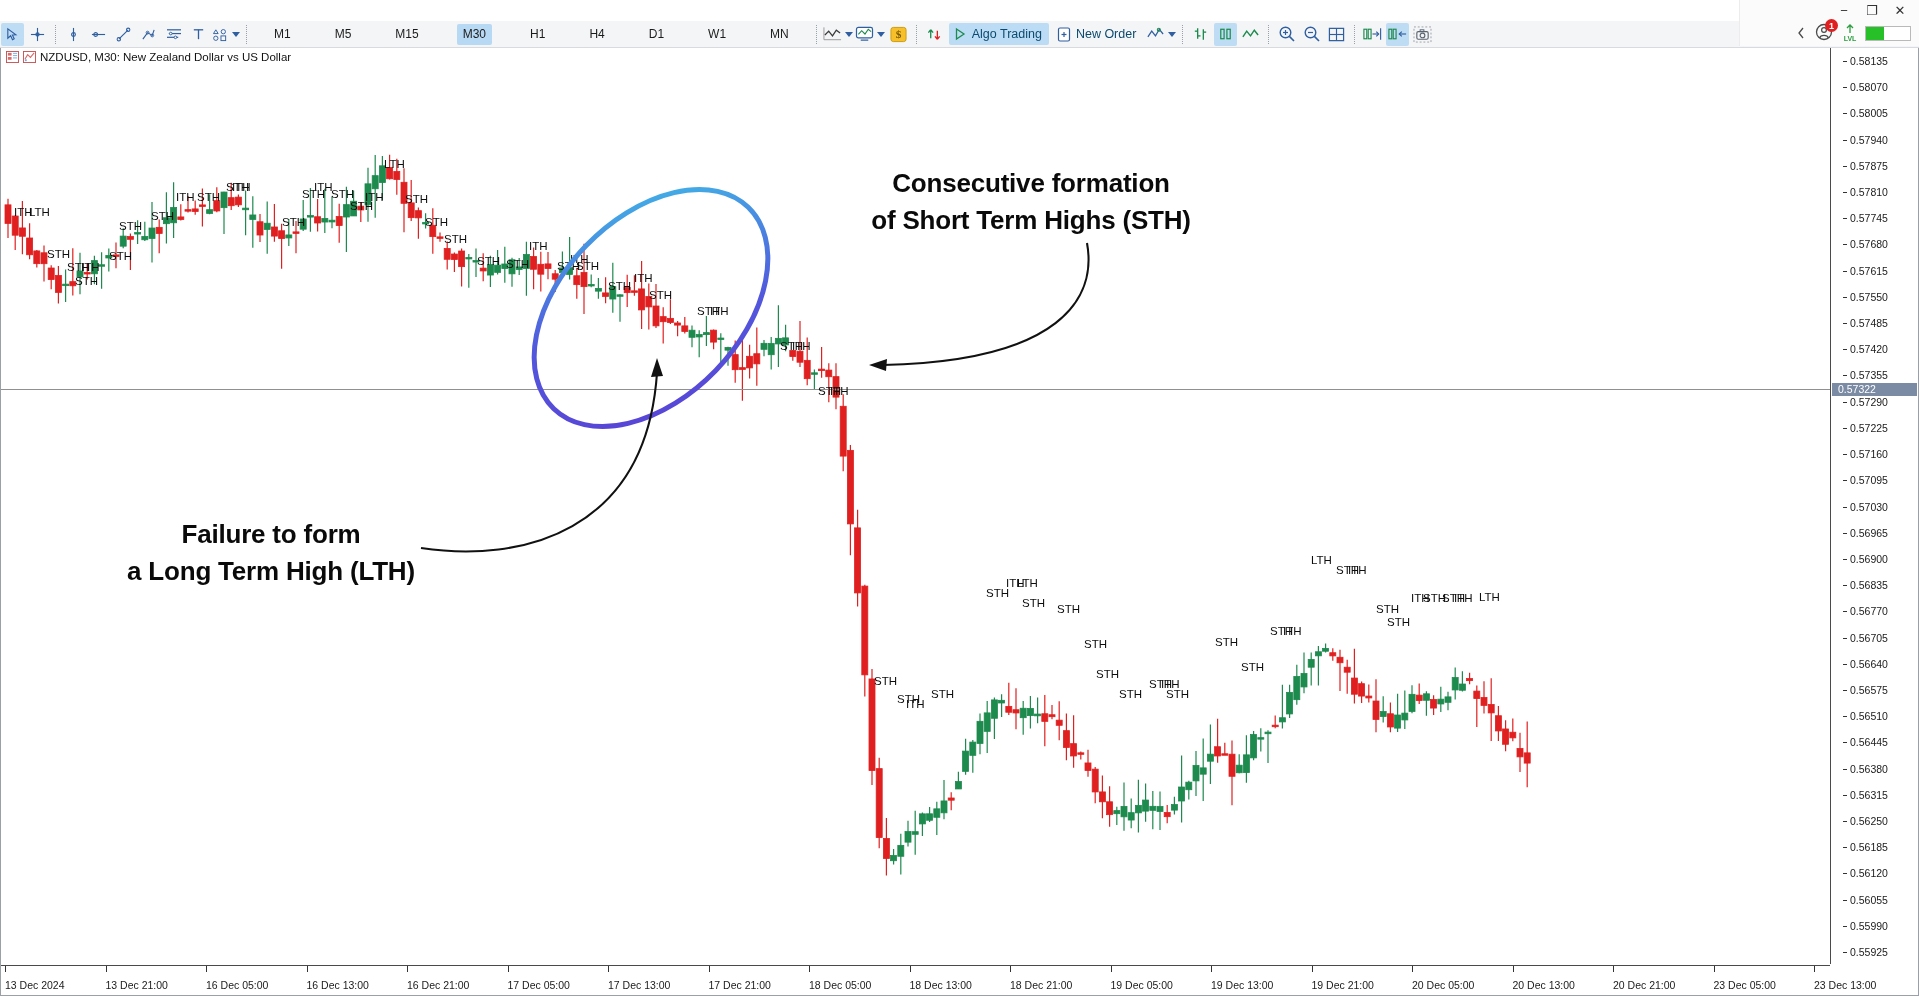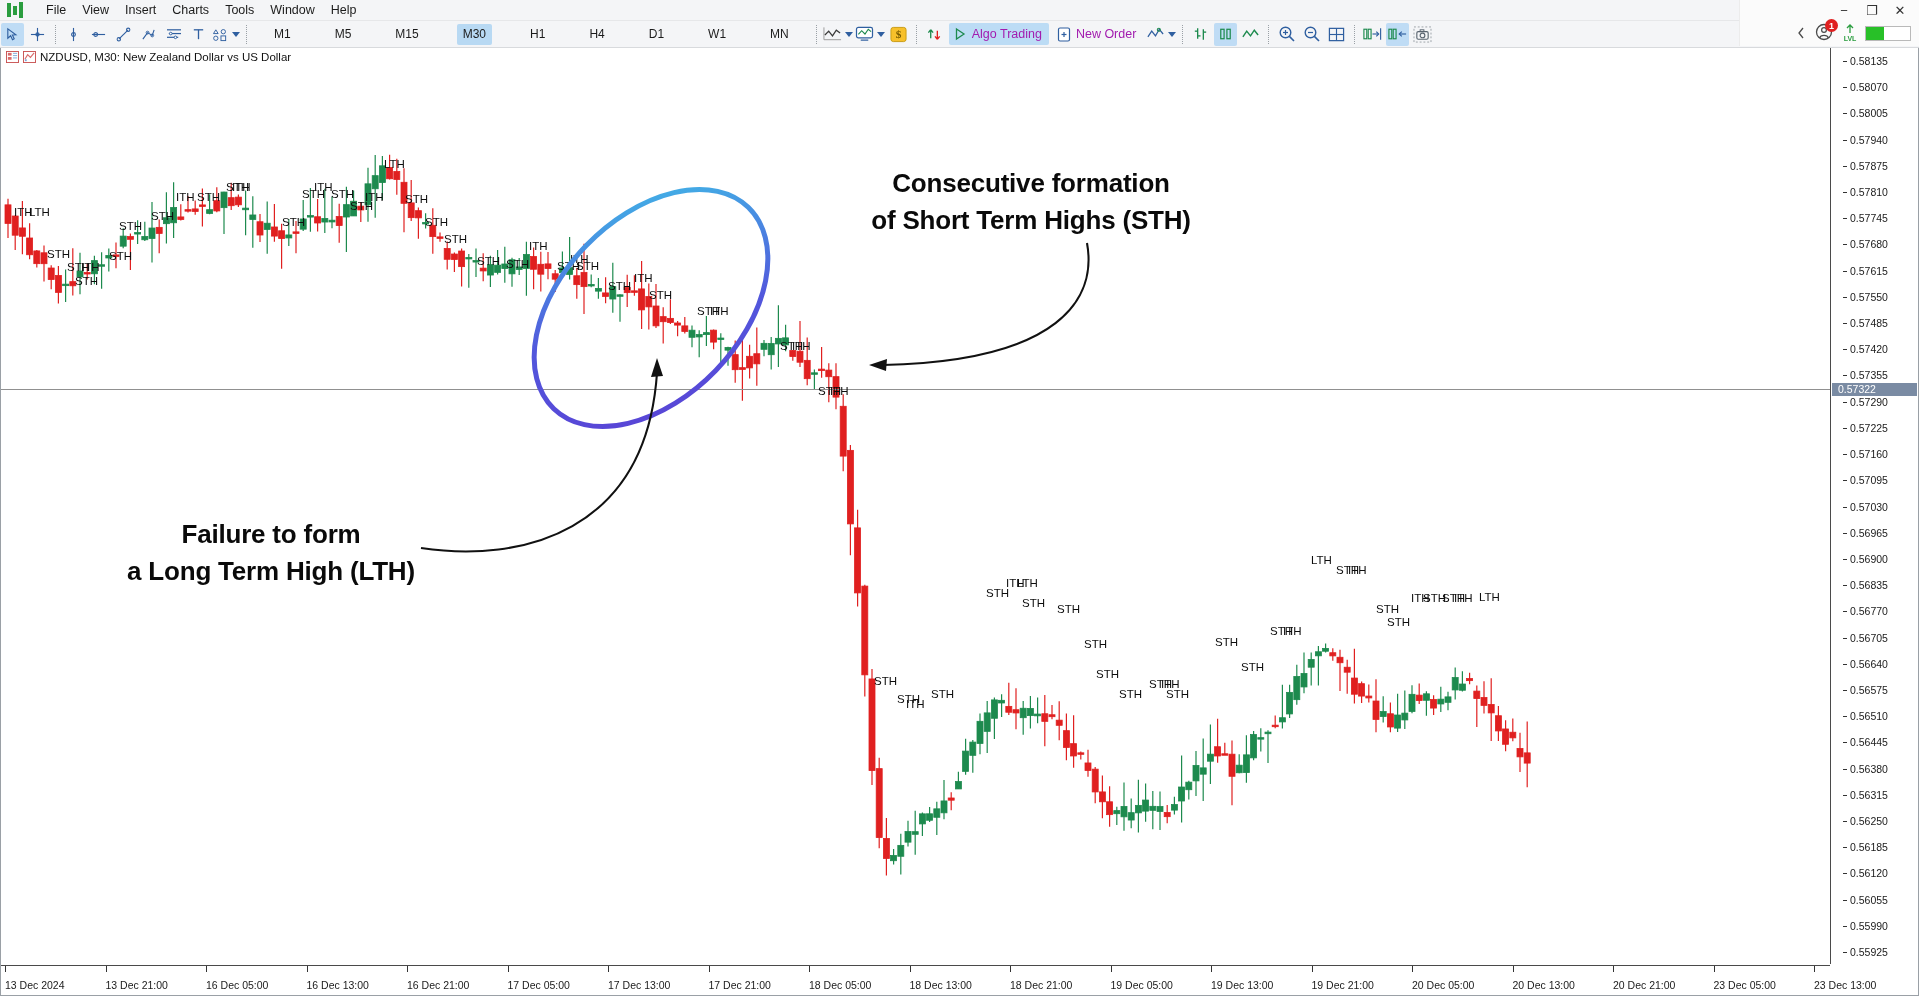--- a/index.html
+++ b/index.html
@@ -39,21 +39,21 @@
   }
   .tb-btn.active { background: #bfdcf5; }
   .tf-btn {
     height: 21px; padding: 0 6px; display: flex; align-items: center;
     justify-content: center; font-size: 12px; color: #1b1b1b;
     border-radius: 2px; margin: 0 16px; cursor: default;
   }
   .tf-btn.active { background: #b8d9f3; }
   .txt-btn {
     height: 22px; padding: 0 7px 0 4px; display: flex; align-items: center;
-    gap: 5px; font-size: 12.5px; color: #a21caf; border-radius: 2px;
+    gap: 5px; font-size: 12.5px; color: #0c4a6e; border-radius: 2px;
     margin: 0 2px; cursor: default;
   }
   .txt-btn.hl { background: #bcdcf5; }
   .caret {
     width: 0; height: 0; border-left: 4px solid transparent;
     border-right: 4px solid transparent; border-top: 5px solid #2f5fa0;
     margin-left: 3px;
   }
   svg { display: block; overflow: visible; }
 
@@ -130,38 +130,20 @@
     position: absolute; font-size: 11.5px; color: #0d0d0d;
     white-space: nowrap; z-index: 6; font-family: "Liberation Sans", sans-serif;
   }
   .ellipse-svg, .arrow-svg { position: absolute; z-index: 15; pointer-events: none; }
 </style>
 </head>
 <body>
 
 <div id="app">
 
-  <div class="menubar">
-    <div class="mt-logo">
-      <svg width="26" height="18" viewBox="0 0 26 18">
-        <rect x="3" y="2" width="4" height="14" fill="#2a9d3f"></rect>
-        <rect x="9" y="5" width="4" height="9" fill="#2a9d3f"></rect>
-        <rect x="15" y="1" width="4" height="16" fill="#2a9d3f"></rect>
-      </svg>
-    </div>
-    <div id="menu-items" style="display:flex;margin-left:8px;">
-        <div class="menu-item">File</div>
-        <div class="menu-item">View</div>
-        <div class="menu-item">Insert</div>
-        <div class="menu-item">Charts</div>
-        <div class="menu-item">Tools</div>
-        <div class="menu-item">Window</div>
-        <div class="menu-item">Help</div>
-      </div>
-  </div>
 
   <div class="toolbar">
     <div class="tb-btn active">
       <svg width="15" height="15" viewBox="0 0 16 16">
           <path d="M3 2 L3 12 L6 9.3 L8 13.5 L9.8 12.6 L7.9 8.6 L11.6 8.4 Z" fill="none" stroke="#2f5fa0" stroke-width="1.2"></path>
         </svg>
     </div>
     <div class="tb-btn">
       <svg width="15" height="15" viewBox="0 0 16 16">
           <line x1="8" y1="1" x2="8" y2="15" stroke="#2f5fa0" stroke-width="1.2"></line>

